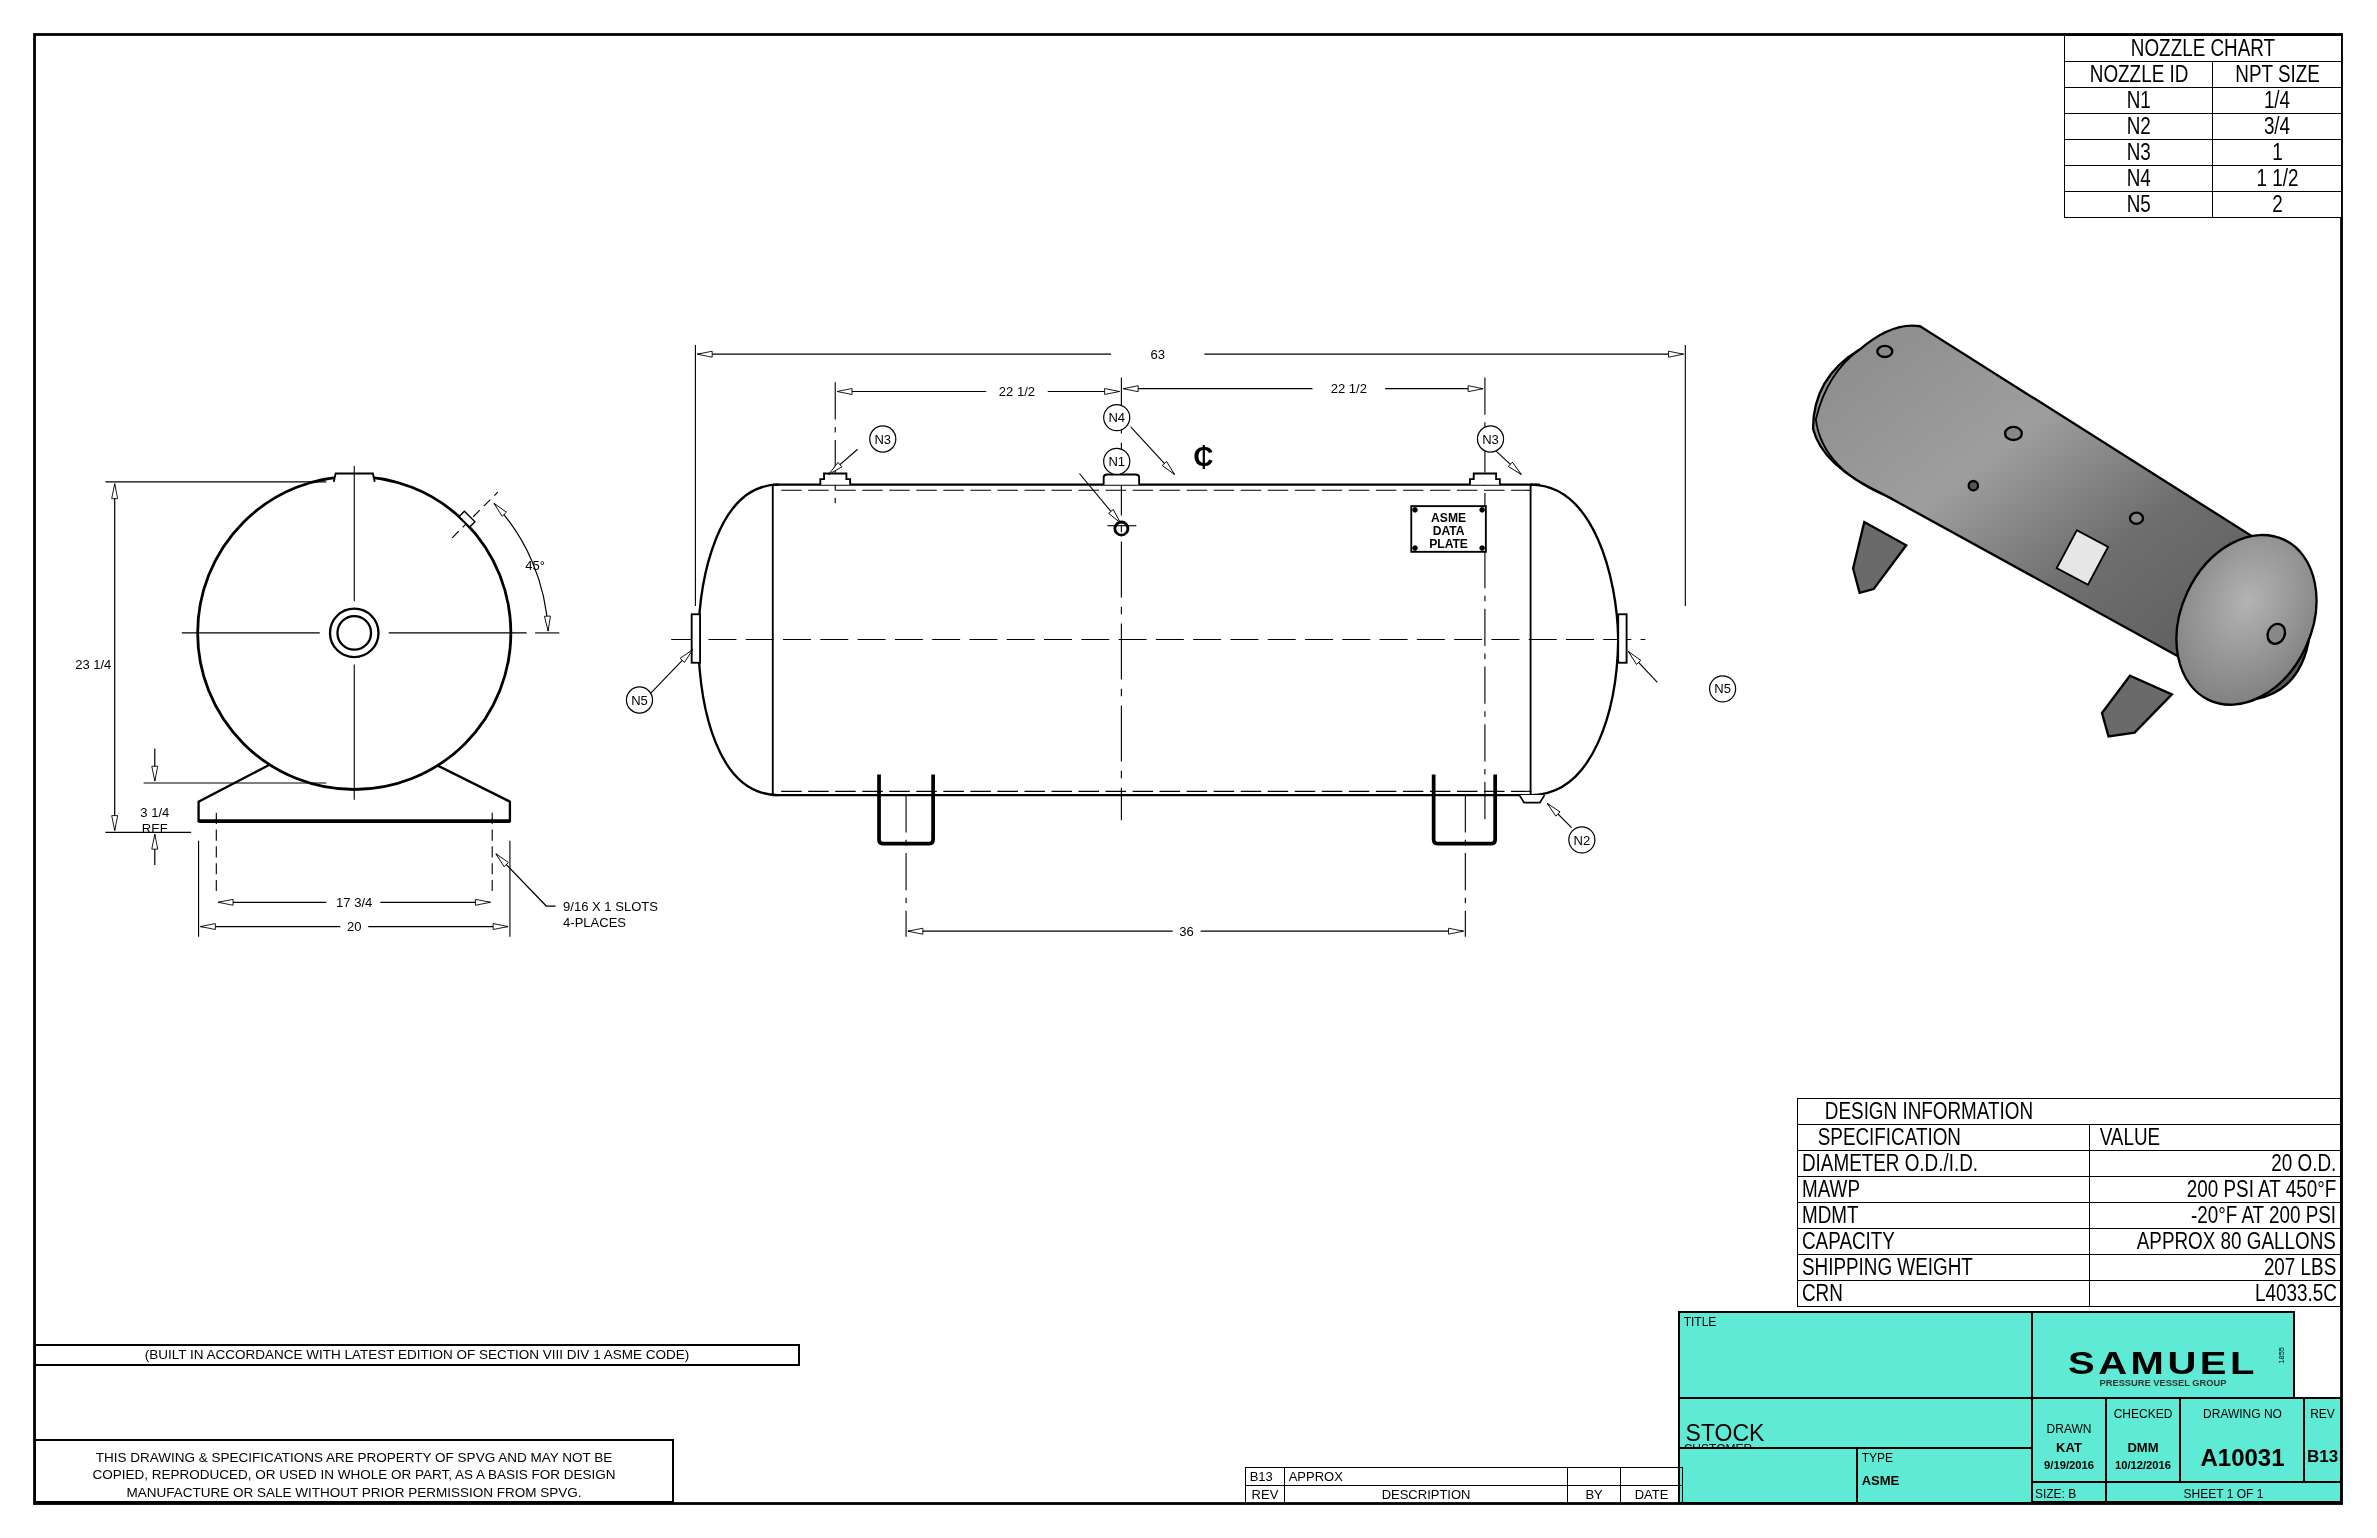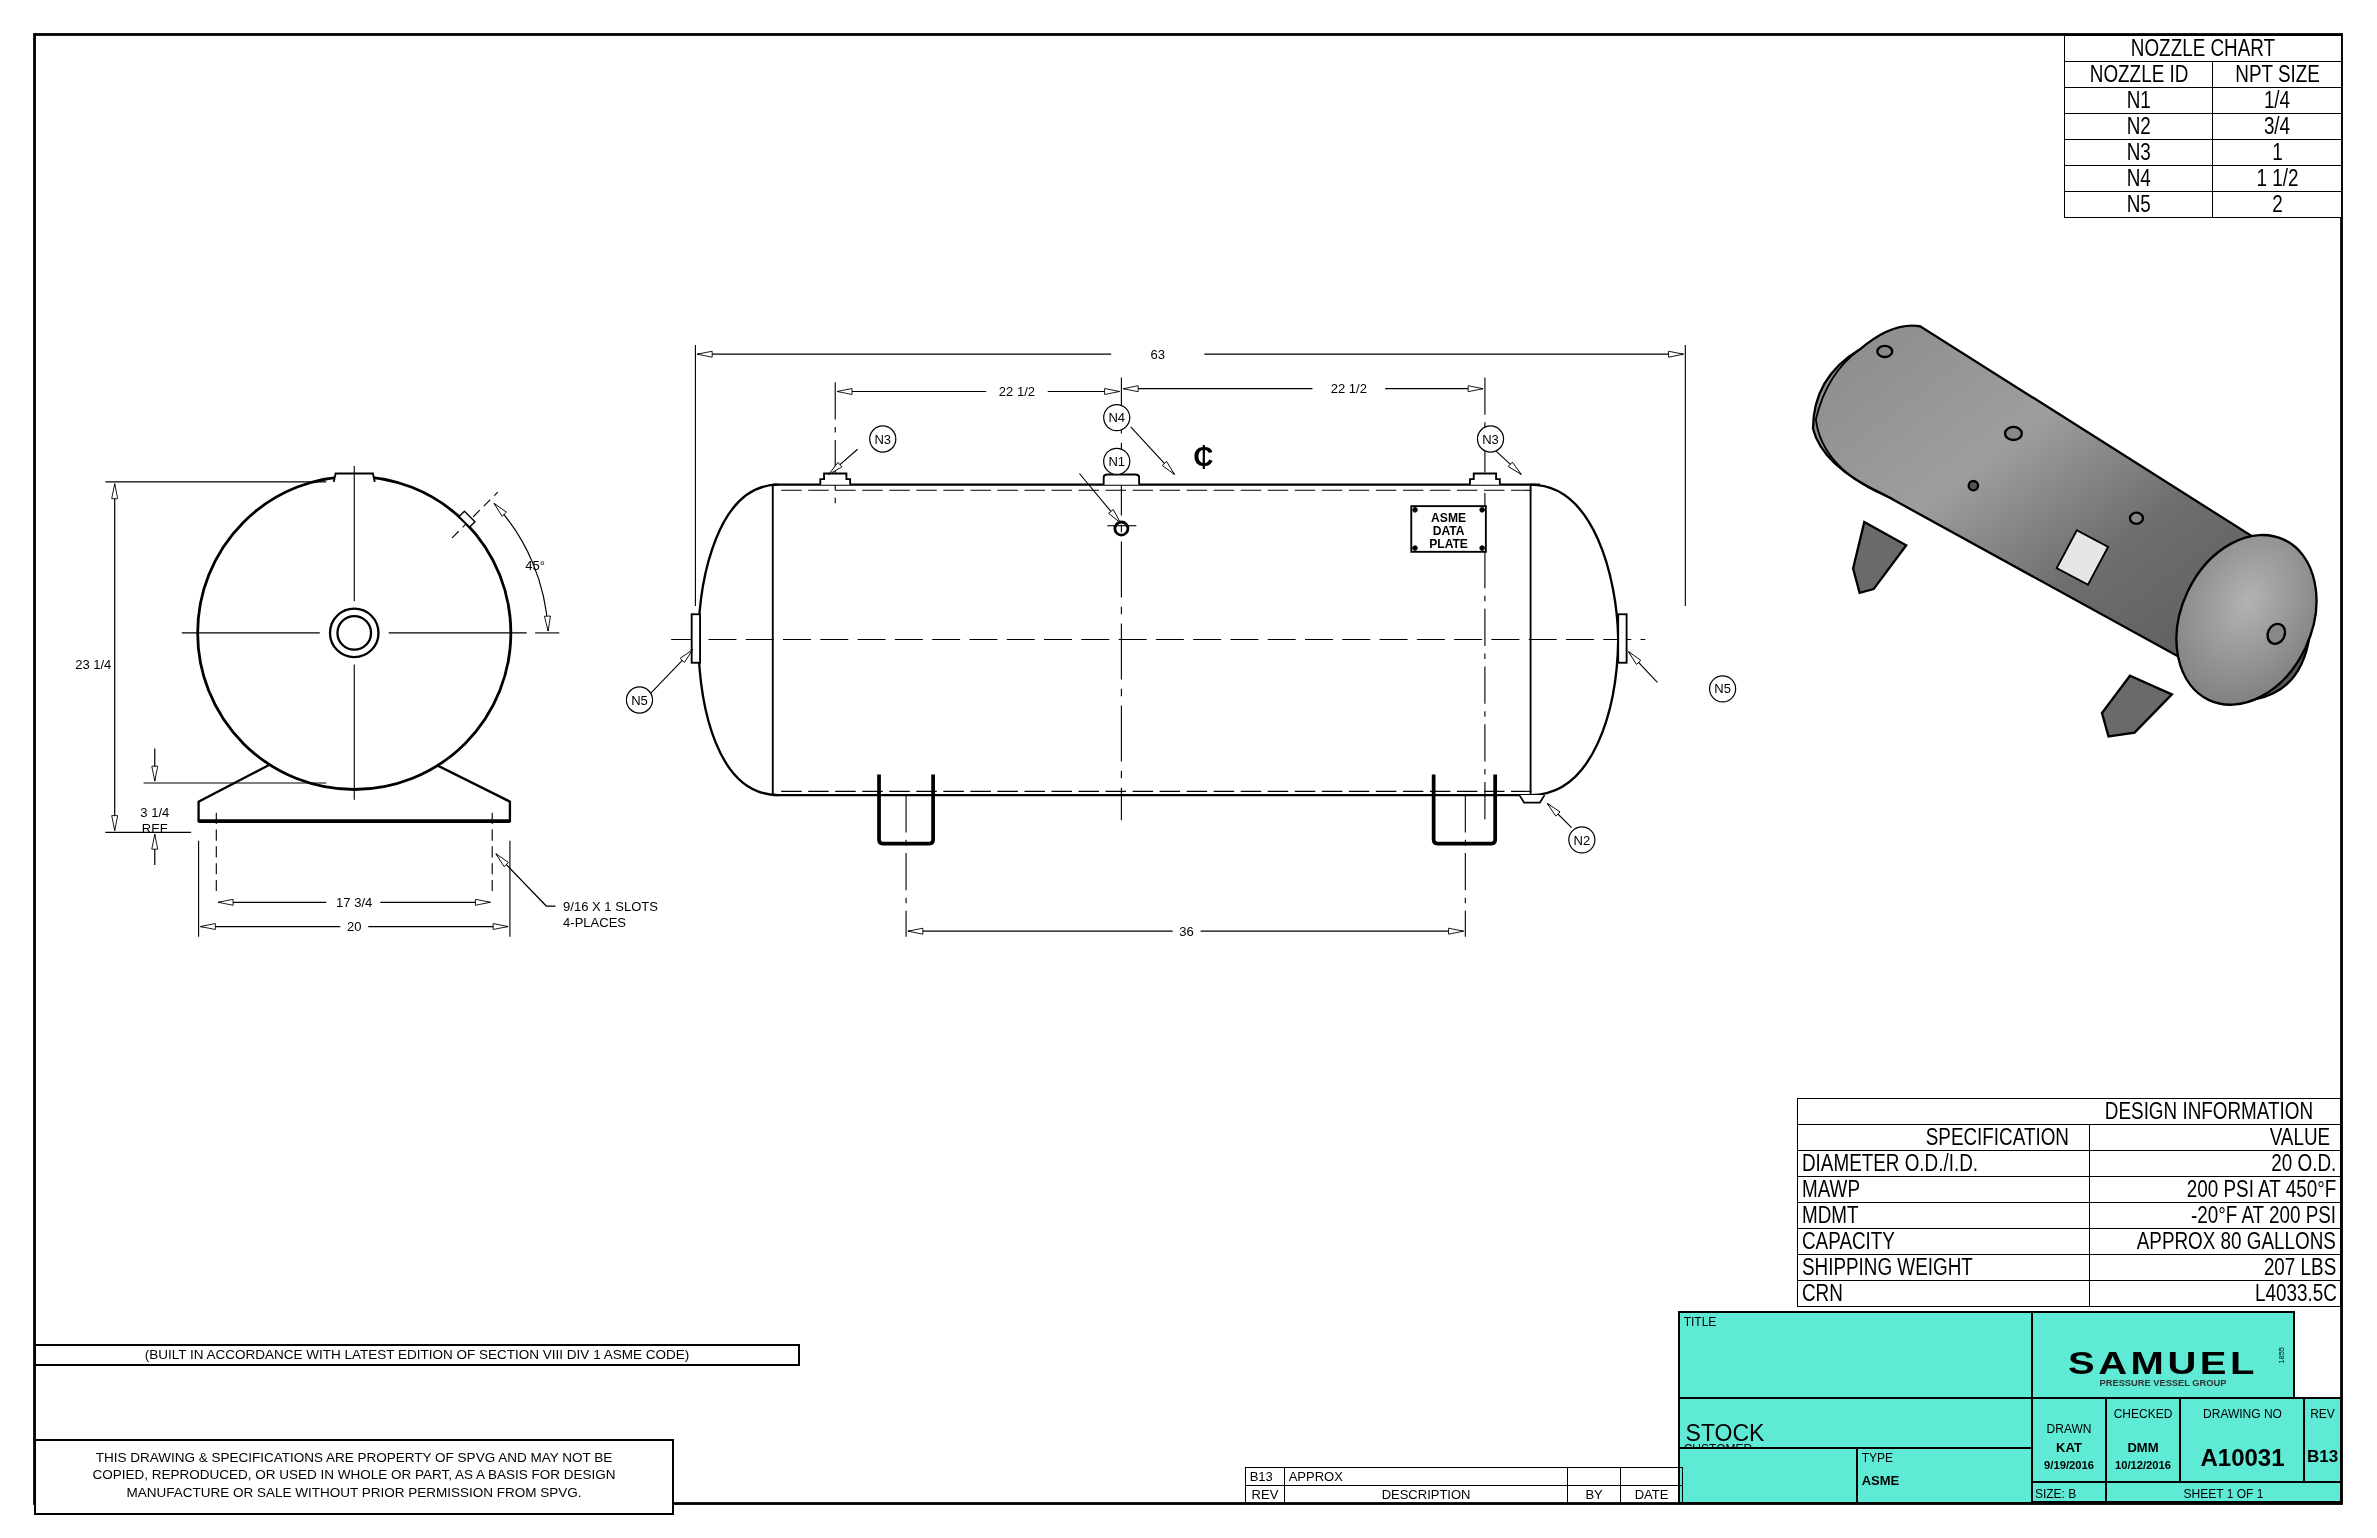--- a/index.html
+++ b/index.html
@@ -10,21 +10,21 @@
   .tbl td{border:1.9px solid #000;padding:0 3.7px;line-height:1;white-space:nowrap;}
   .condensed{font-family:"Liberation Sans Narrow","Liberation Sans",sans-serif;}
   
   #nozzle-chart{left:2064px;top:35px;width:278px;font-size:23px;padding-left:36px;}
   #nozzle-chart td{height:25px;text-align:center;transform-origin:center;}
   #nozzle-chart td span{display:inline-block;transform:scaleX(.82);}
   
   #design-info{left:1797px;top:1098px;width:544px;font-size:23px;}
   #design-info td{height:25px;}
   #design-info td span{display:inline-block;transform:scaleX(.82);}
-  #design-info td.c{text-align:right;}
+  #design-info td.c{text-align:left;}
   #design-info td.l span{transform-origin:left center;}
   #design-info td.r{text-align:right;}
   #design-info td.r span{transform-origin:right center;}
   
   .tb{position:absolute;border:2.8px solid #000;box-sizing:border-box;background:#5eead4;}
   .lbl{position:absolute;font-size:12px;}
   .big{position:absolute;font-size:27px;}
   .cell-c{position:absolute;text-align:center;font-size:12px;}
   .bold{font-weight:bold;}
   
@@ -362,18 +362,18 @@
     <td style="text-align:center">DESCRIPTION</td>
     <td style="text-align:center">BY</td>
     <td style="text-align:center">DATE</td>
   </tr>
 </tbody>
   </table>
 
 <div class="note" style="top:1344px;width:766px;height:22.4px;line-height:17px;">
   <span>(BUILT IN ACCORDANCE WITH LATEST EDITION OF SECTION VIII DIV 1 ASME CODE)</span>
 </div>
-<div class="note" style="top:1439px;width:640px;height:76px;padding-top:7.5px;">
+<div class="note" style="top:1439px;width:640px;height:64px;padding-top:7.5px;">
   <div>THIS DRAWING &amp; SPECIFICATIONS ARE PROPERTY OF SPVG AND MAY NOT BE</div>
   <div>COPIED, REPRODUCED, OR USED IN WHOLE OR PART, AS A BASIS FOR DESIGN</div>
   <div>MANUFACTURE OR SALE WITHOUT PRIOR PERMISSION FROM SPVG.</div>
 </div>
 
 
 </body></html>

